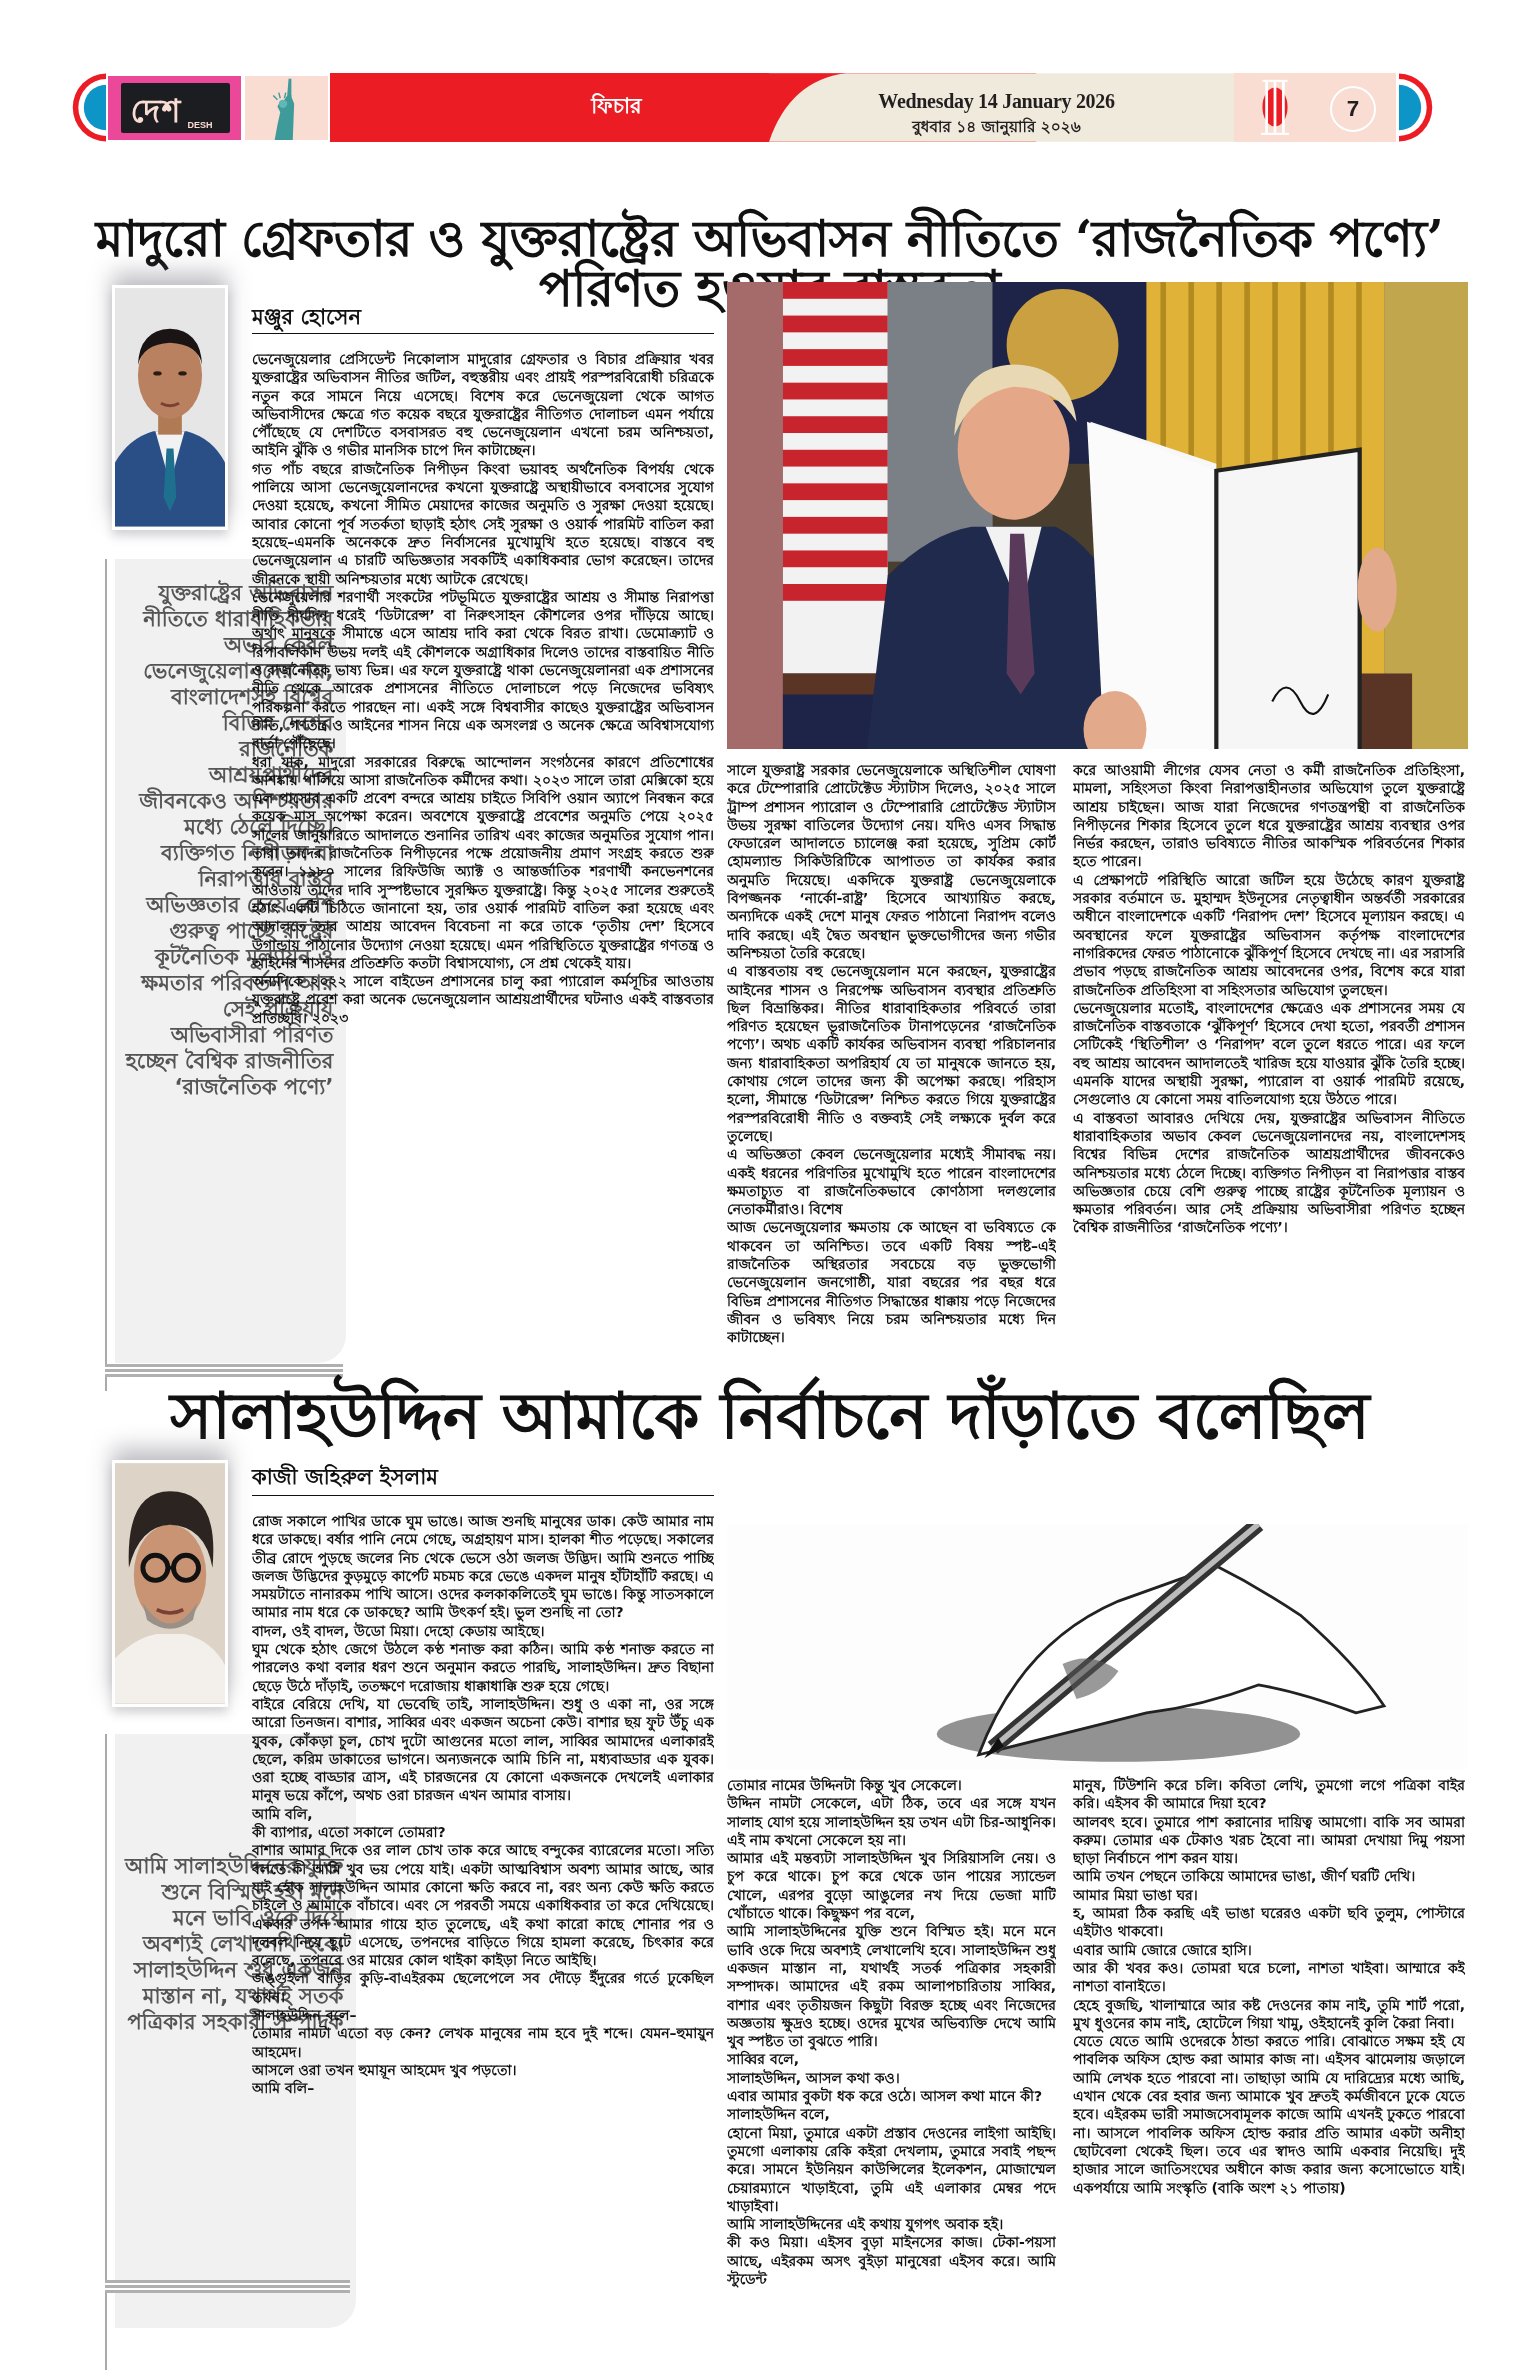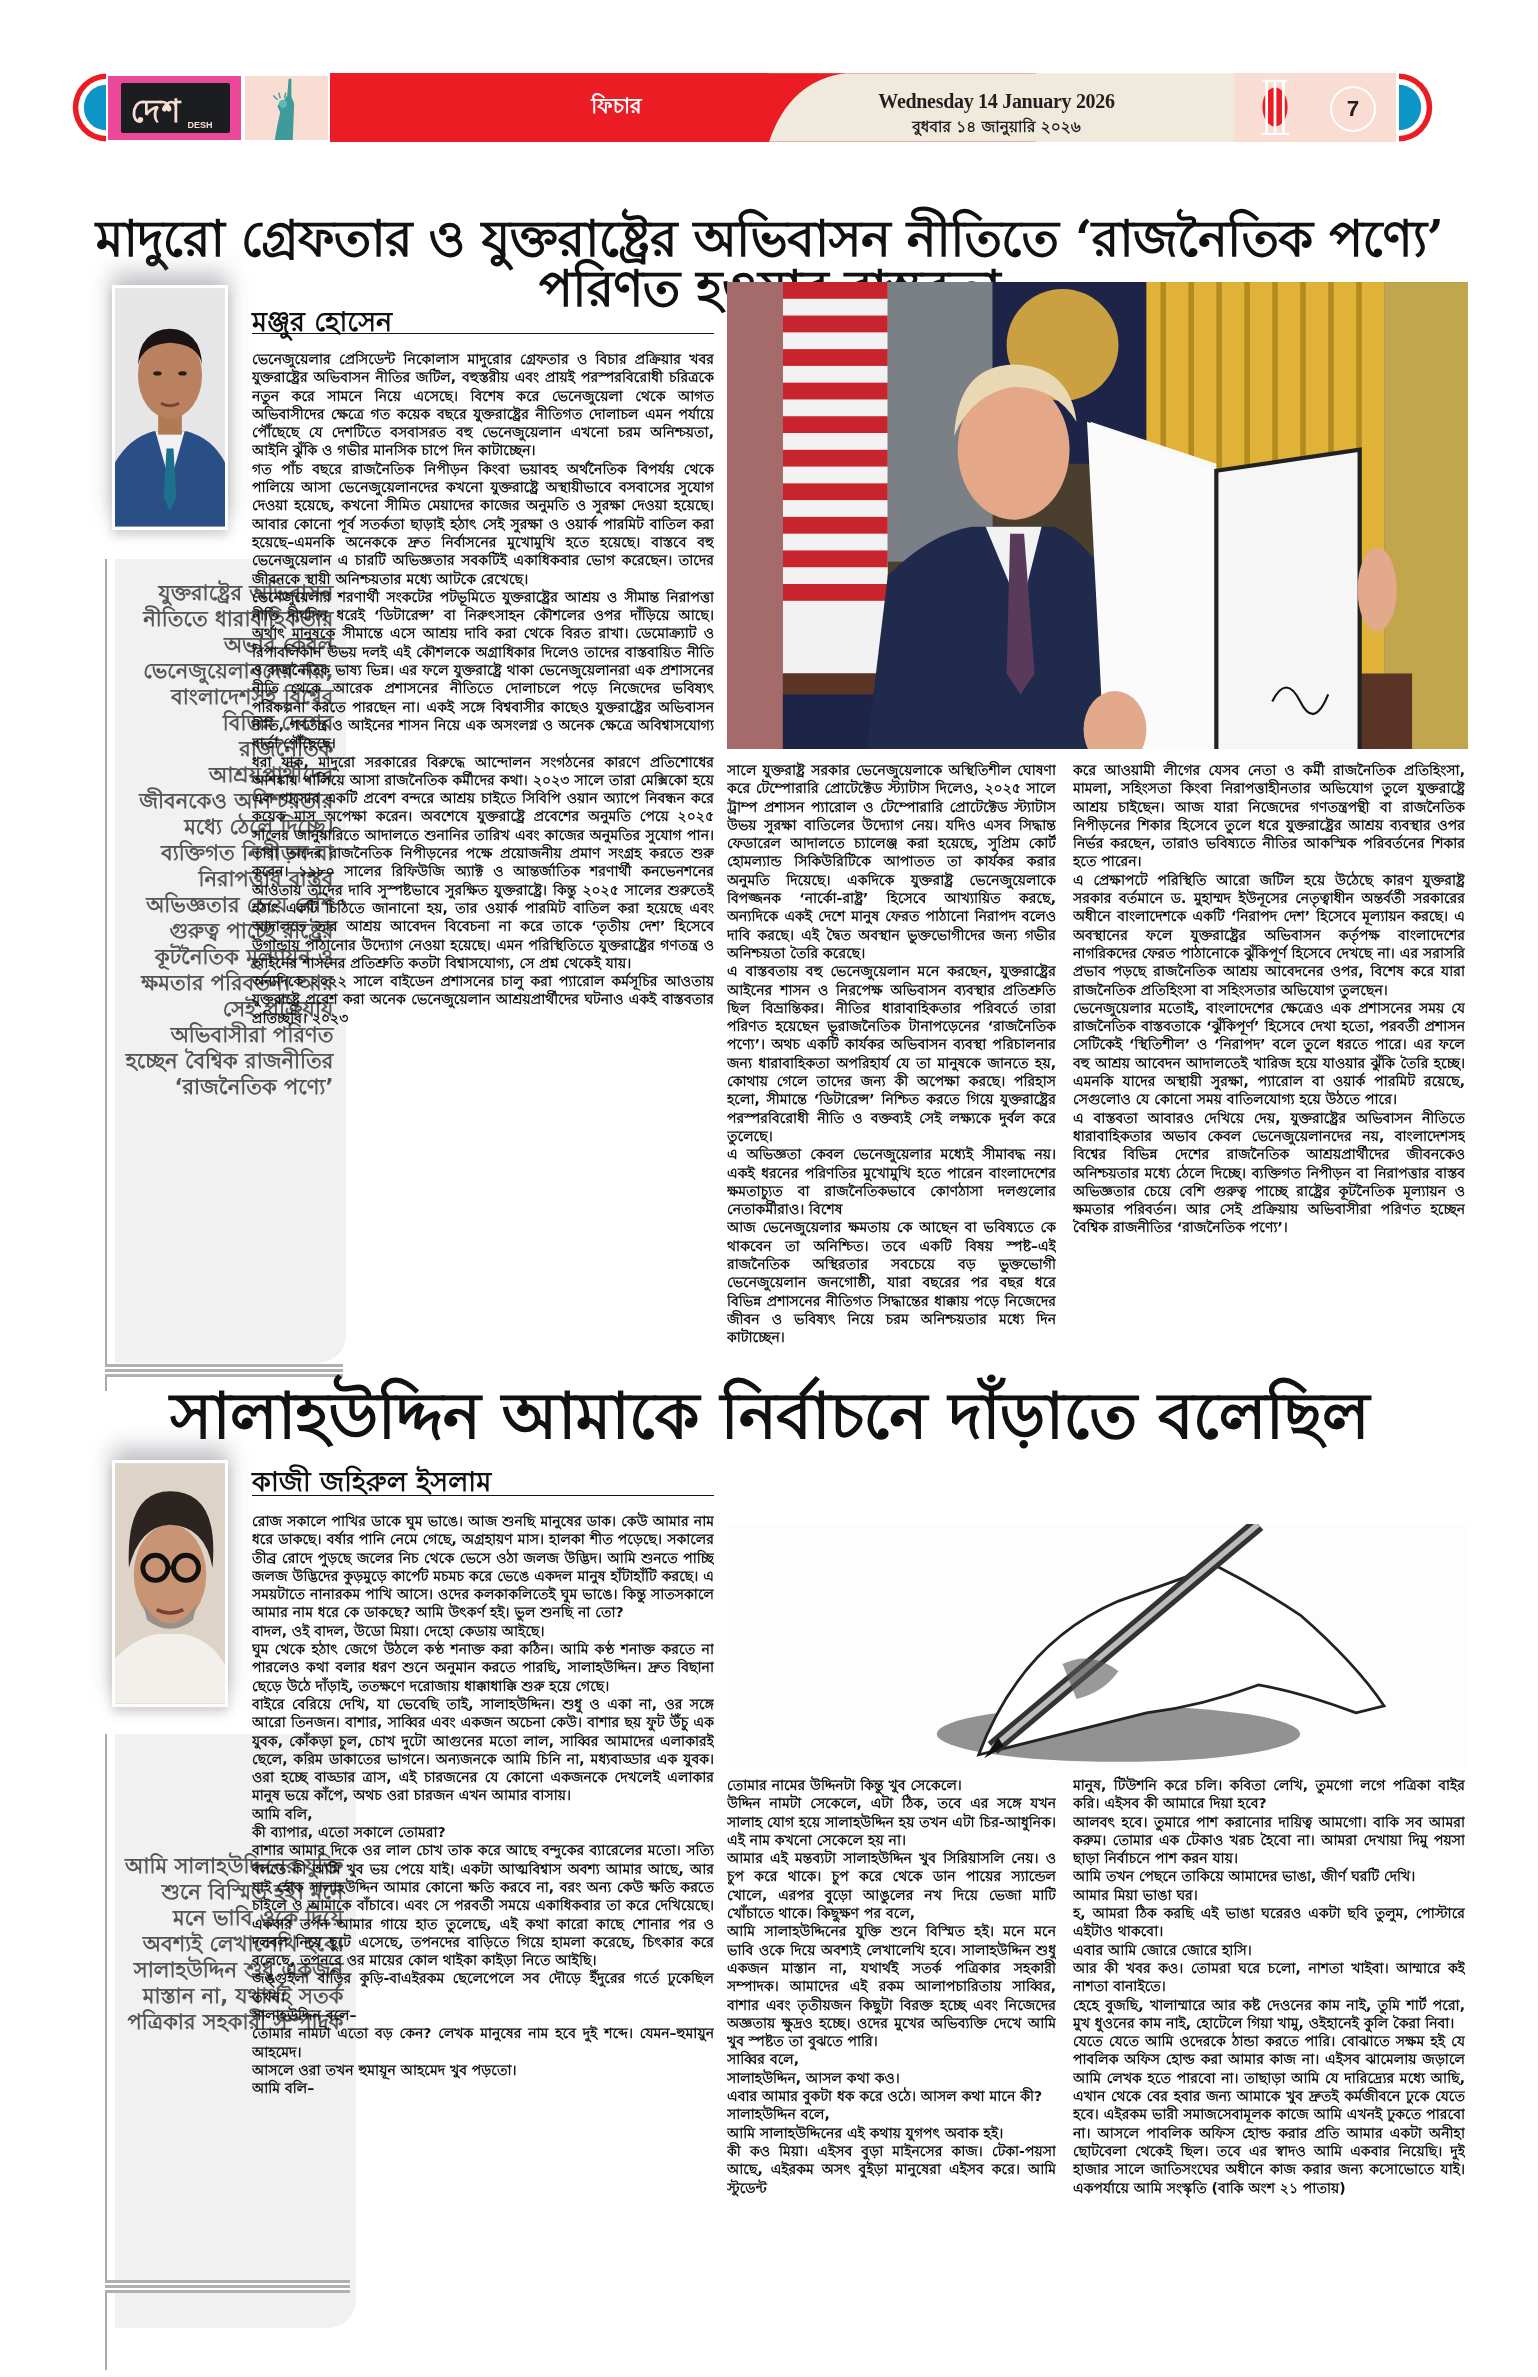--- a/index.html
+++ b/index.html
@@ -42,21 +42,21 @@
               font-weight: bold; font-size: 21px; line-height: 26px; padding: 7px 12.6px 14px 7px; box-sizing:border-box; }
   .pq1-wrap { left: 105px; top: 559px; width: 252px; height: 832px; }
   .pq1 { left: 115px; top: 559px; width: 231px; height: 804px; }
   .pq2-wrap { left: 105px; top: 1734px; width: 252px; height: 636px; }
   .pq2 { left: 115px; top: 1734px; width: 241px; height: 594px; padding-top: 119px; }
   .triple-rule { height: 12.6px; background: repeating-linear-gradient(180deg, #b0b0b0 0 2.8px, #fff 2.8px 4.9px); }
   .tr1 { left: 105px; top: 1364px; width: 238px; }
   .tr2 { left: 105px; top: 2280px; width: 245px; }
 
   
-  .byline { font-weight: bold; font-size: 27px; color:#111; }
+  .byline { font-weight: bold; font-size: 21px; color:#111; }
   .by1 { left: 252px; top: 301px; width: 462px; }
   .by2 { left: 252px; top: 1461px; width: 462px; }
   .byrule { height: 1.4px; background: #111; }
   .br1 { left: 252px; top: 333px; width: 462px; }
   .br2 { left: 252px; top: 1495px; width: 462px; }
 
   
   .col { font-size: 14px; line-height: 18.3px; text-align: justify; color:#111; font-weight: bold; }
   .col p { margin: 0; }
   .c1 { left: 252px; top: 350px; width: 462px; height: 1035px; overflow: hidden; }
@@ -275,20 +275,21 @@
 
 <div class="abs col c5">
   <p>তোমার নামের উদ্দিনটা কিন্তু খুব সেকেলে।</p>
   <p>উদ্দিন নামটা সেকেলে, এটা ঠিক, তবে এর সঙ্গে যখন সালাহ যোগ হয়ে সালাহউদ্দিন হয় তখন এটা চির-আধুনিক। এই নাম কখনো সেকেলে হয় না।</p>
   <p>আমার এই মন্তব্যটা সালাহউদ্দিন খুব সিরিয়াসলি নেয়। ও চুপ করে থাকে। চুপ করে থেকে ডান পায়ের স্যান্ডেল খোলে, এরপর বুড়ো আঙুলের নখ দিয়ে ভেজা মাটি খোঁচাতে থাকে। কিছুক্ষণ পর বলে,</p>
   <p>আমি সালাহউদ্দিনের যুক্তি শুনে বিস্মিত হই। মনে মনে ভাবি ওকে দিয়ে অবশ্যই লেখালেখি হবে। সালাহউদ্দিন শুধু একজন মাস্তান না, যথার্থই সতর্ক পত্রিকার সহকারী সম্পাদক। আমাদের এই রকম আলাপচারিতায় সাব্বির, বাশার এবং তৃতীয়জন কিছুটা বিরক্ত হচ্ছে এবং নিজেদের অজ্ঞতায় ক্ষুদ্রও হচ্ছে। ওদের মুখের অভিব্যক্তি দেখে আমি খুব স্পষ্টত তা বুঝতে পারি।</p>
   <p>সাব্বির বলে,</p>
   <p>সালাহউদ্দিন, আসল কথা কও।</p>
   <p>এবার আমার বুকটা ধক করে ওঠে। আসল কথা মানে কী?</p>
   <p>সালাহউদ্দিন বলে,</p>
+  <p>হোনো মিয়া, তুমারে একটা প্রস্তাব দেওনের লাইগা আইছি। তুমগো এলাকায় রেকি কইরা দেখলাম, তুমারে সবাই পছন্দ করে। সামনে ইউনিয়ন কাউন্সিলের ইলেকশন, মোজাম্মেল চেয়ারম্যানে খাড়াইবো, তুমি এই এলাকার মেম্বর পদে খাড়াইবা।</p>
   <p>আমি সালাহউদ্দিনের এই কথায় যুগপৎ অবাক হই।</p>
   <p>কী কও মিয়া। এইসব বুড়া মাইনসের কাজ। টেকা-পয়সা আছে, এইরকম অসৎ বুইড়া মানুষেরা এইসব করে। আমি স্টুডেন্ট</p>
 </div>
 
 <div class="abs col c6">
   <p>মানুষ, টিউশনি করে চলি। কবিতা লেখি, তুমগো লগে পত্রিকা বাইর করি। এইসব কী আমারে দিয়া হবে?</p>
   <p>আলবৎ হবে। তুমারে পাশ করানোর দায়িত্ব আমগো। বাকি সব আমরা করুম। তোমার এক টেকাও খরচ হৈবো না। আমরা দেখায়া দিমু পয়সা ছাড়া নির্বাচনে পাশ করন যায়।</p>
   <p>আমি তখন পেছনে তাকিয়ে আমাদের ভাঙা, জীর্ণ ঘরটি দেখি।</p>
   <p>আমার মিয়া ভাঙা ঘর।</p>
   <p>হ, আমরা ঠিক করছি এই ভাঙা ঘরেরও একটা ছবি তুলুম, পোস্টারে এইটাও থাকবো।</p>

